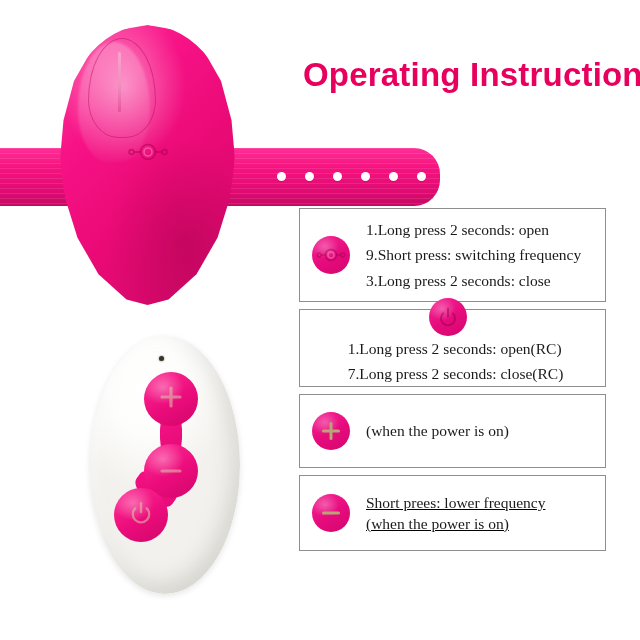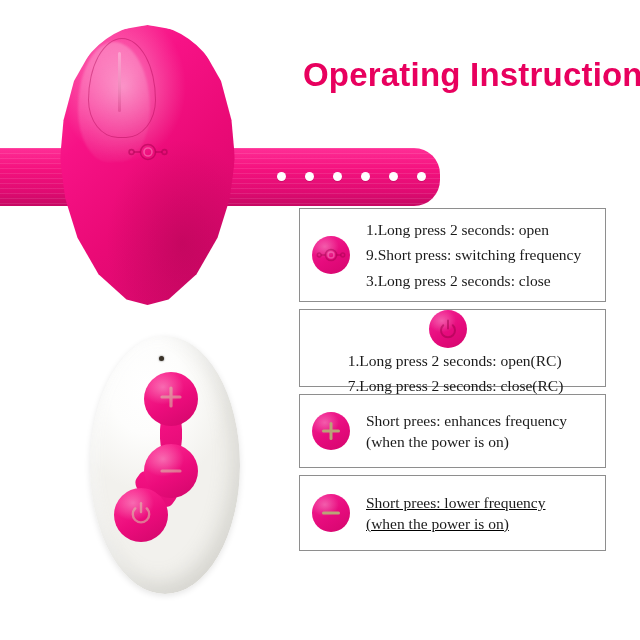--- a/index.html
+++ b/index.html
@@ -202,20 +202,21 @@
     width: 307px;
   }
   .instruction-box {
     box-sizing: border-box;
     border: 1px solid #8e8e8e;
     background: #ffffff;
     display: flex;
     align-items: center;
     margin-bottom: 7px;
     padding: 0 6px 0 12px;
+    justify-content: flex-end;
   }
   .box-h1 { height: 94px; }
   .box-h2 { height: 78px; flex-direction: column; }
   .box-h3 { height: 74px; }
   .box-h4 { height: 76px; text-decoration: underline; }
 
   .icon-badge {
     flex: 0 0 auto;
     width: 38px;
     height: 38px;
@@ -358,21 +359,20 @@
   <div class="instruction-box box-h3">
     <div class="icon-badge">
       <svg width="22" height="22" viewBox="0 0 22 22">
         <g stroke="#b9a477" stroke-width="3" stroke-linecap="round">
           <path d="M11 3.5 V18.5"></path>
             <path d="M3.5 11 H18.5"></path>
         </g>
       </svg>
     </div>
     <div class="box-lines tight">
-      <div class="ln">Short prees: enhances frequency</div>
       <div class="ln">(when the power is on)</div>
     </div>
   </div>
 
   <div class="instruction-box box-h4">
     <div class="icon-badge">
       <svg width="22" height="8" viewBox="0 0 22 8">
         <path d="M3.5 4 H18.5" stroke="#b9a477" stroke-width="3" stroke-linecap="round"></path>
       </svg>
     </div>

